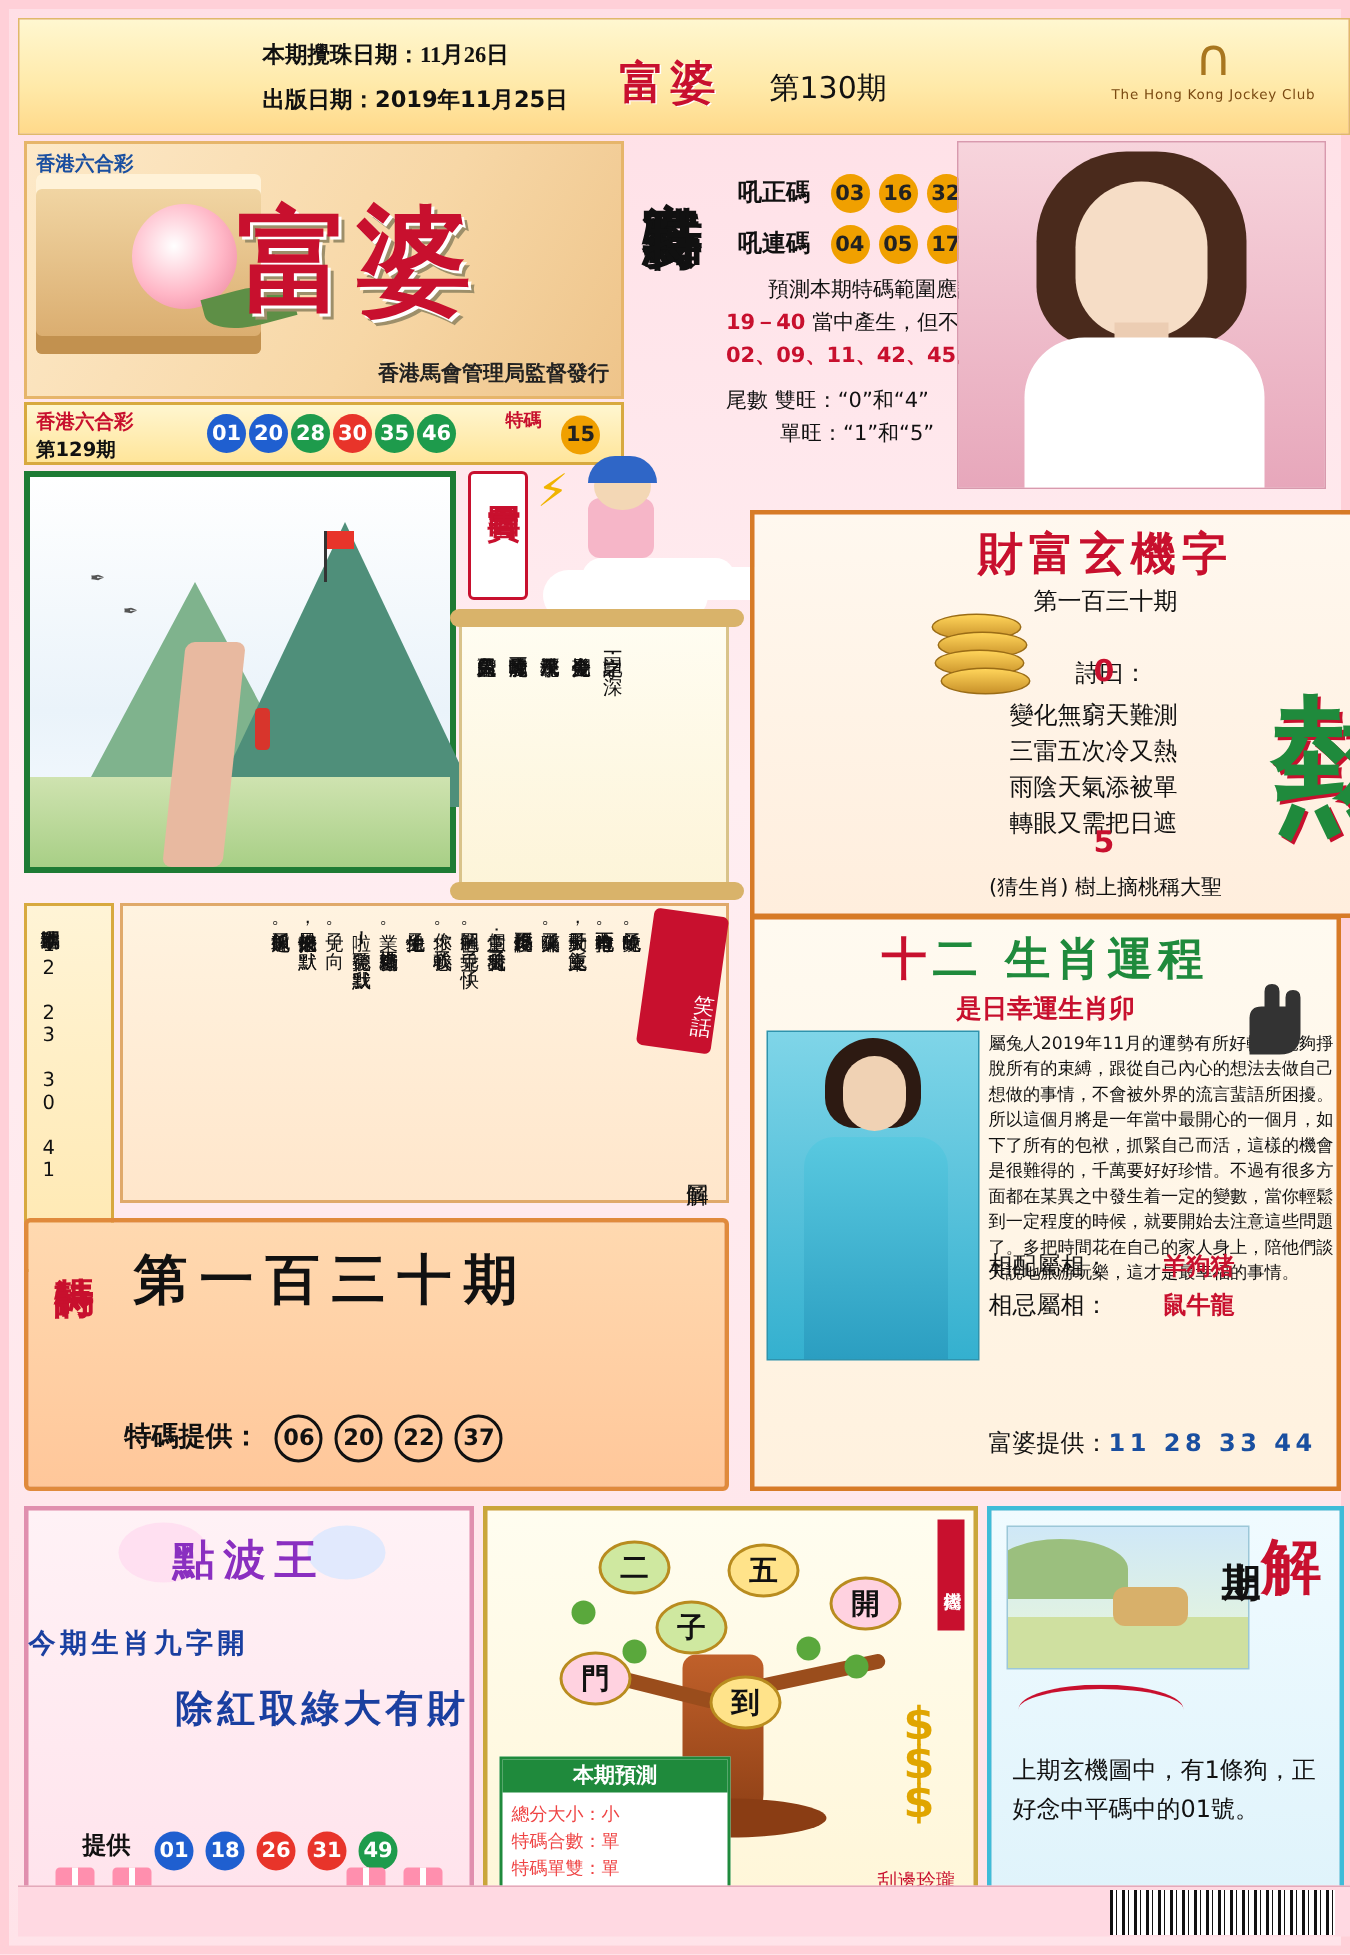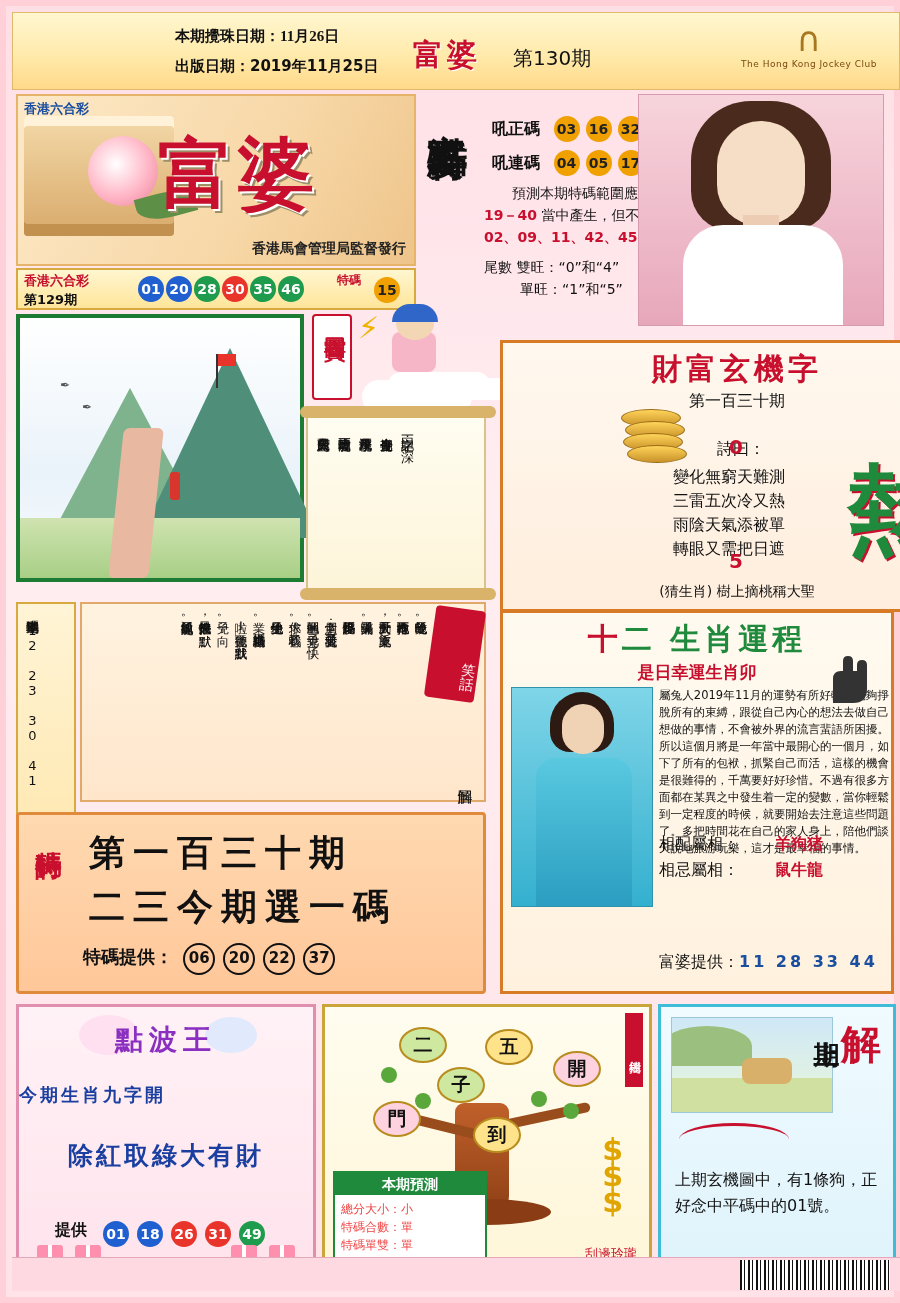--- a/index.html
+++ b/index.html
@@ -182,21 +182,21 @@
   #tema .foot .circnum{margin:0 4px;}
 
   
   #bowang{left:10px;top:998px;width:300px;height:268px;
      background:linear-gradient(#fff2f6,#ffe3ec);border:3px solid #e08fae;}
   #bowang .title{position:absolute;left:0;top:14px;width:100%;text-align:center;font-size:28px;font-weight:bold;
      color:#8a2fc0;letter-spacing:6px;}
   #bowang .bubble{position:absolute;left:60px;top:8px;width:60px;height:40px;border-radius:50%;background:#ffd9ef;opacity:.7;}
   #bowang .bubble2{position:absolute;right:56px;top:10px;width:52px;height:36px;border-radius:50%;background:#d9e7ff;opacity:.8;}
   #bowang .l1{position:absolute;left:0;top:76px;width:100%;text-align:left;font-size:18px;font-weight:bold;color:#1a3fa0;letter-spacing:3px;}
-  #bowang .l2{position:absolute;left:0;top:132px;width:100%;text-align:center;font-size:25px;font-weight:bold;color:#1a3fa0;letter-spacing:3px;}
+  #bowang .l2{position:absolute;left:0;top:115px;width:100%;text-align:right;font-size:25px;font-weight:bold;color:#1a3fa0;letter-spacing:3px;}
   #bowang .prov{position:absolute;left:36px;bottom:28px;font-size:16px;color:#111;font-weight:bold;}
   #bowang .nums{position:absolute;left:84px;bottom:22px;}
   #bowang .nums .ball{margin-right:6px;}
   #bowang .gift{position:absolute;bottom:2px;width:26px;height:22px;background:#ff8fae;border-radius:3px;}
   #bowang .gift:after{content:"";position:absolute;left:11px;top:0;width:4px;height:22px;background:#fff;}
 
   
   #tree{left:316px;top:998px;width:330px;height:268px;
      background:linear-gradient(#fffdf0,#fff6d8);border:3px solid #caa63a;}
   #tree .tag{position:absolute;right:6px;top:6px;width:18px;height:70px;background:#c8102e;color:#fff;font-size:12px;
@@ -411,21 +411,20 @@
         <div class="c vert">投來怨恨的目光，默默</div>
         <div class="c vert">地抓起了飯碗。</div>
       </div>
     <div class="tag vert">笑　話</div>
     <div class="jietu vert">解圖</div>
   </div>
 
   <div class="abs" id="tema">
     <div class="label vert">特碼詩</div>
     <div class="l1">第一百三十期</div>
-    <div class="l2">二三今期選一碼</div>
     <div class="foot">
       <span>特碼提供：</span>
       <span id="tema-nums"><span class="circnum">06</span><span class="circnum">20</span><span class="circnum">22</span><span class="circnum">37</span></span>
     </div>
   </div>
 
   <div class="abs" id="bowang">
     <div class="bubble"></div>
     <div class="bubble2"></div>
     <div class="title">點波王</div>

